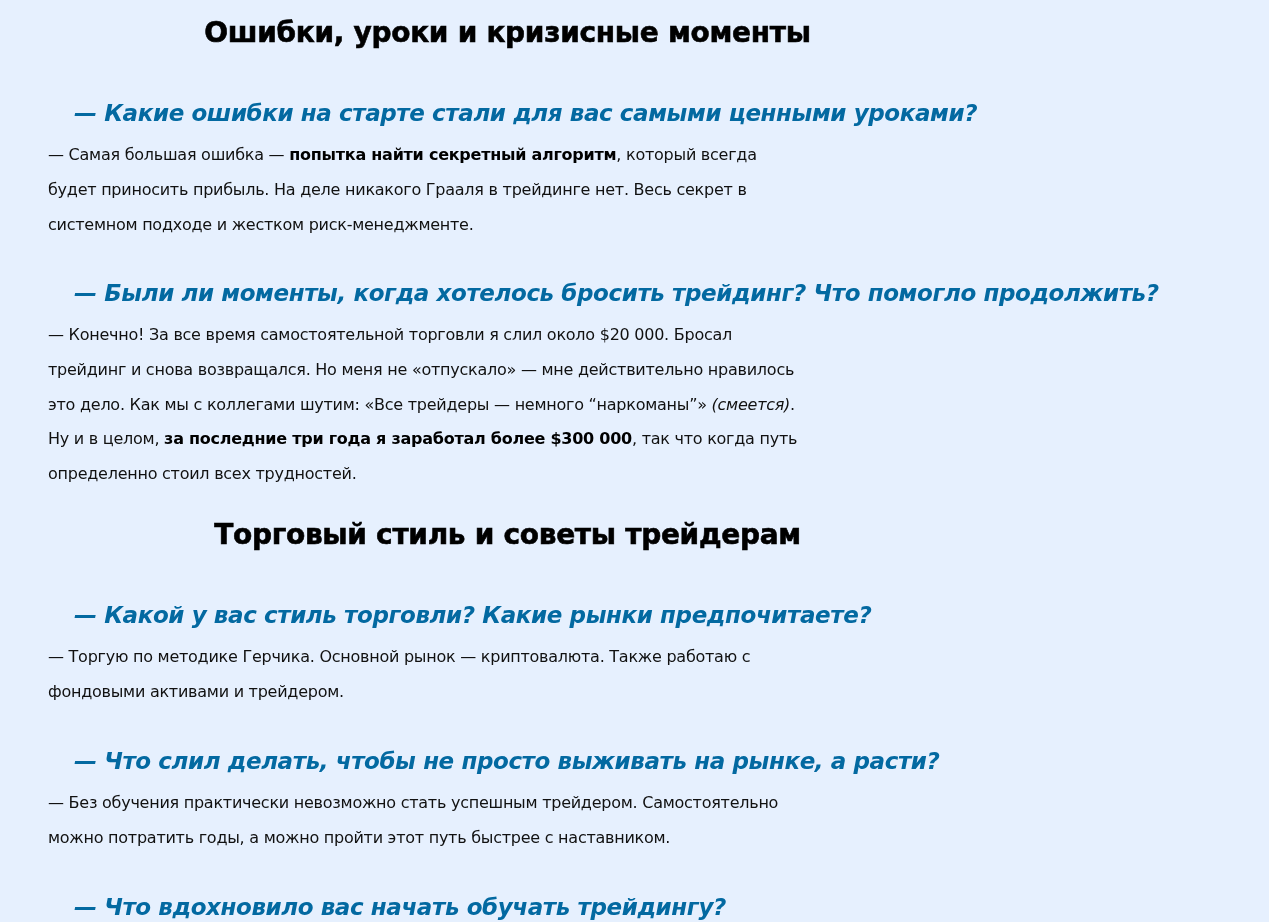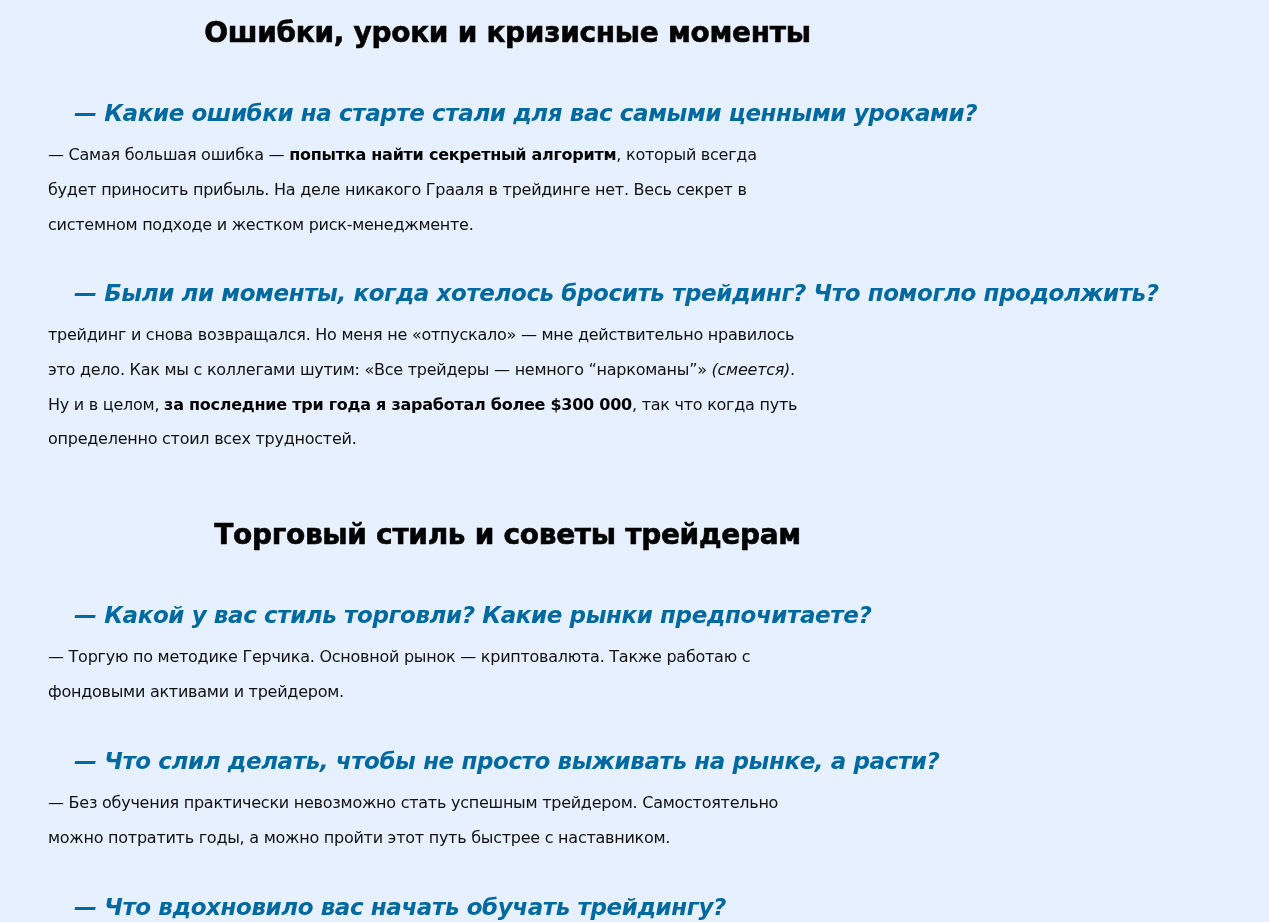--- a/index.html
+++ b/index.html
@@ -70,20 +70,21 @@
 
   <div class="a" style="top:138px;">
     <span class="line"><span>— Самая большая ошибка — </span><b>попытка найти секретный алгоритм</b><span>, который всегда</span></span>
     <span class="line">будет приносить прибыль. На деле никакого Грааля в трейдинге нет. Весь секрет в</span>
     <span class="line">системном подходе и жестком риск-менеджменте.</span>
   </div>
 
   <p class="q" style="top:264px;text-align:center;">— Были ли моменты, когда хотелось бросить трейдинг? Что помогло продолжить?</p>
 
   <div class="a" style="top:318px;">
+    <span class="line">— Конечно! За все время самостоятельной торговли я слил около $20 000. Бросал</span>
     <span class="line">трейдинг и снова возвращался. Но меня не «отпускало» — мне действительно нравилось</span>
     <span class="line"><span>это дело. Как мы с коллегами шутим: «Все трейдеры — немного “наркоманы”» </span><i>(смеется)</i><span>.</span></span>
     <span class="line"><span>Ну и в целом, </span><b>за последние три года я заработал более $300 000</b><span>, так что когда путь</span></span>
     <span class="line">определенно стоил всех трудностей.</span>
   </div>
 
   <h2 class="section-title" style="top:518px;">Торговый стиль и советы трейдерам</h2>
 
   <p class="q" style="top:586px;">— Какой у вас стиль торговли? Какие рынки предпочитаете?</p>
 

